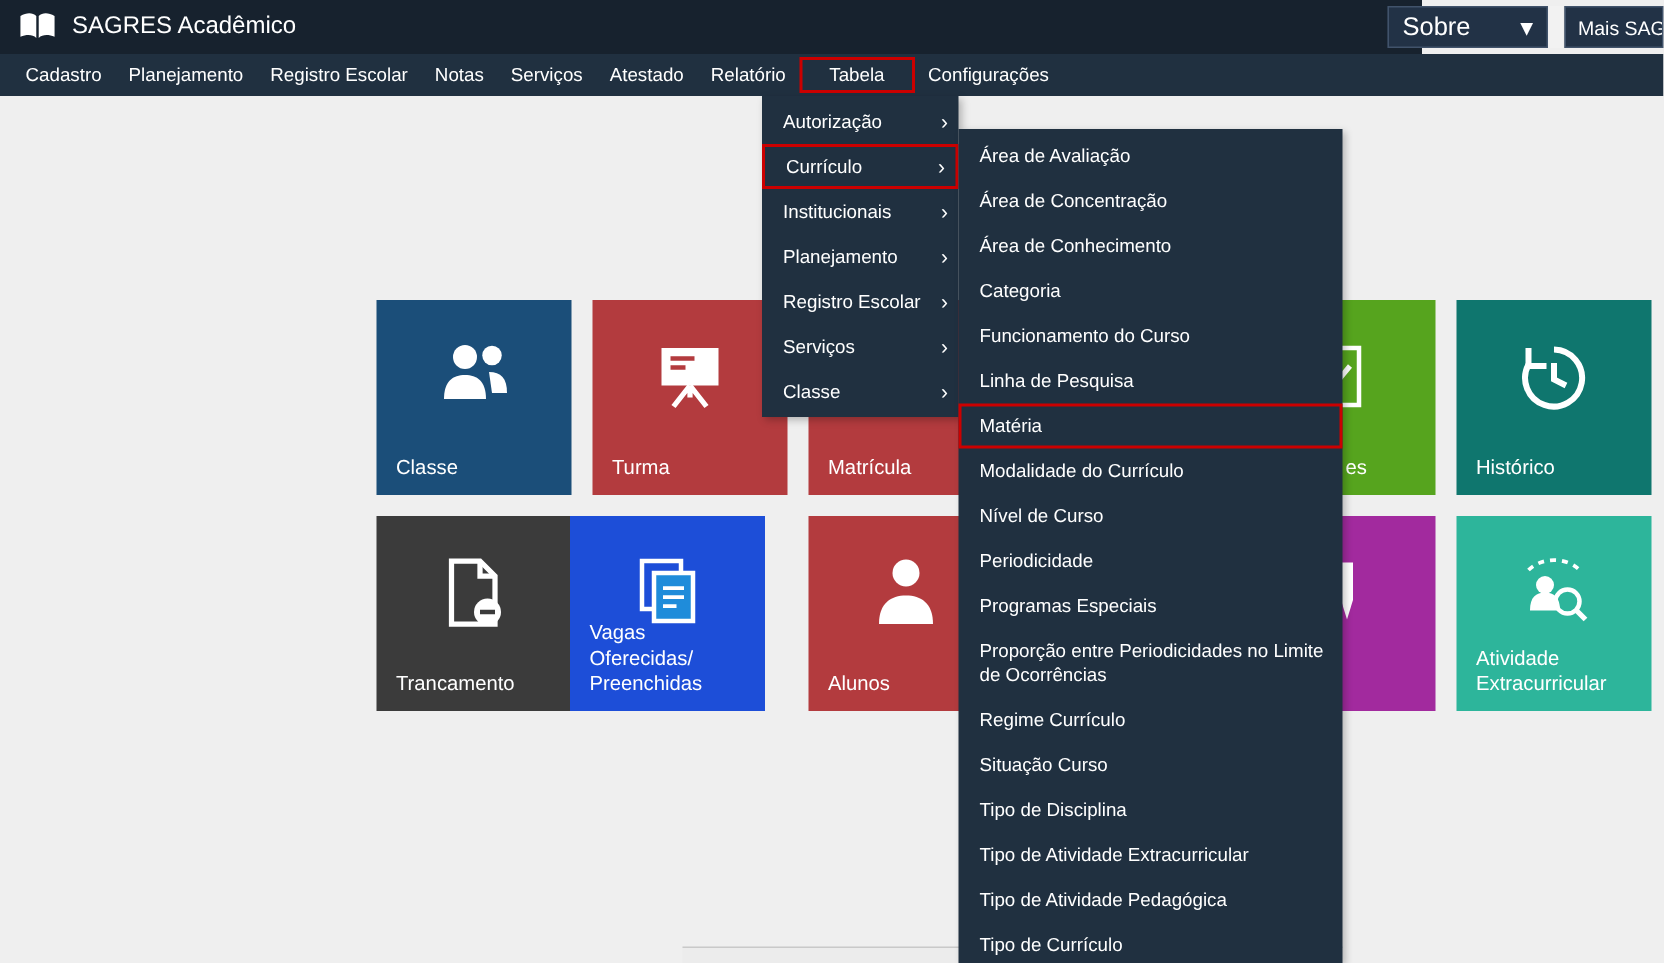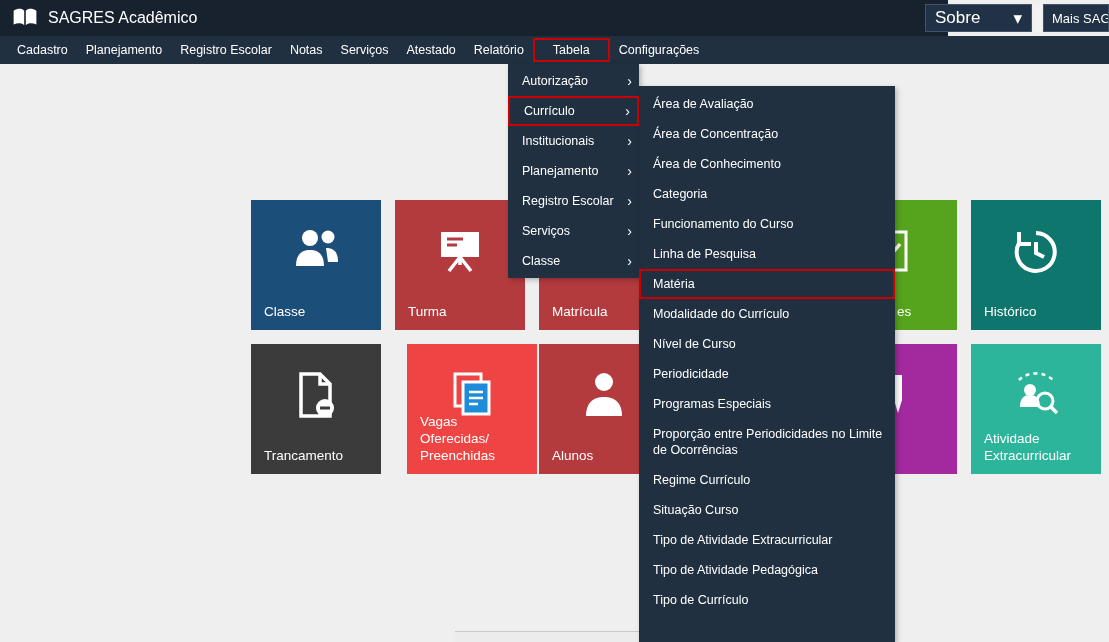--- a/index.html
+++ b/index.html
@@ -141,21 +141,21 @@
     <svg width="46" height="50" viewBox="0 0 46 50">
       <path d="M8 4 H27 L37 14 V46 H8 Z" stroke="#fff" stroke-width="3.5" fill="none"></path>
       <path d="M27 4 V14 H37" stroke="#fff" stroke-width="3.5" fill="none"></path>
       <circle cx="32" cy="38" r="9" fill="#fff"></circle>
       <rect x="27" y="36.5" width="10" height="3" fill="#3b3b3b"></rect>
     </svg>
   </span>
   <span class="t-label">Trancamento</span>
 </div>
 
-<div class="tile" style="left: 407px; top: 344px; background: #ef4444; padding-left: 48px;">
+<div class="tile" style="left: 380px; top: 344px; background: #1d4ed8; padding-left: 48px;">
   <span class="t-icon">
     <svg width="50" height="50" viewBox="0 0 50 50">
       <rect x="8" y="4" width="26" height="32" stroke="#fff" stroke-width="3" fill="none"></rect>
       <rect x="16" y="12" width="26" height="32" fill="#1f8cda" stroke="#fff" stroke-width="3"></rect>
       <path d="M22 22 H36 M22 28 H36 M22 34 H31" stroke="#fff" stroke-width="2.5"></path>
     </svg>
   </span>
   <span class="t-label wrap">Vagas Oferecidas/ Preenchidas</span>
 </div>
 
@@ -211,16 +211,17 @@
     <div class="sm-item">Funcionamento do Curso</div>
     <div class="sm-item">Linha de Pesquisa</div>
     <div class="sm-item hl">Matéria</div>
     <div class="sm-item">Modalidade do Currículo</div>
     <div class="sm-item">Nível de Curso</div>
     <div class="sm-item">Periodicidade</div>
     <div class="sm-item">Programas Especiais</div>
     <div class="sm-item">Proporção entre Periodicidades no Limite de Ocorrências</div>
     <div class="sm-item">Regime Currículo</div>
     <div class="sm-item">Situação Curso</div>
+    <div class="sm-item">Tipo de Disciplina</div>
     <div class="sm-item">Tipo de Atividade Extracurricular</div>
     <div class="sm-item">Tipo de Atividade Pedagógica</div>
     <div class="sm-item">Tipo de Currículo</div>
   </div>
 
 </body></html>

